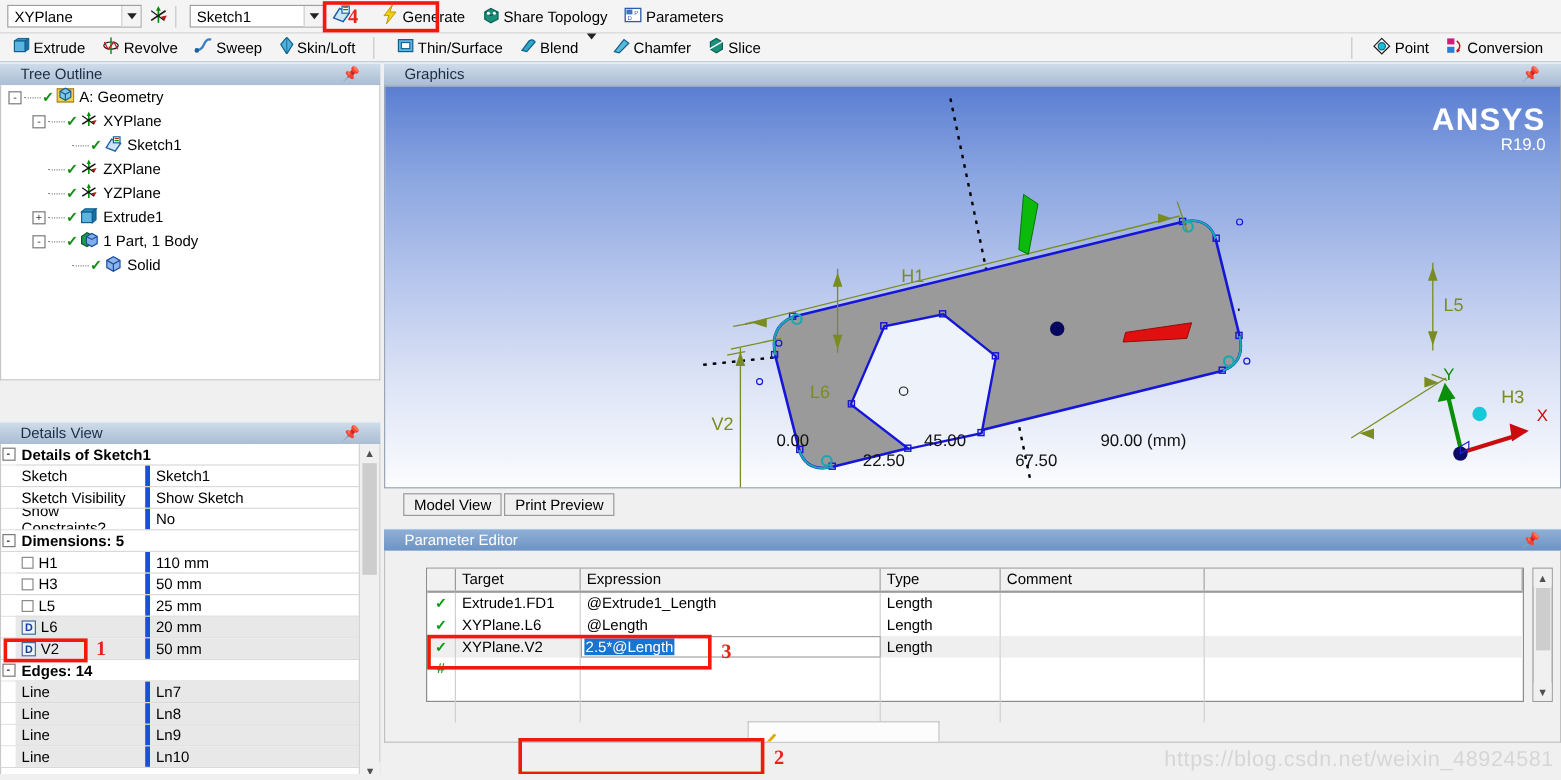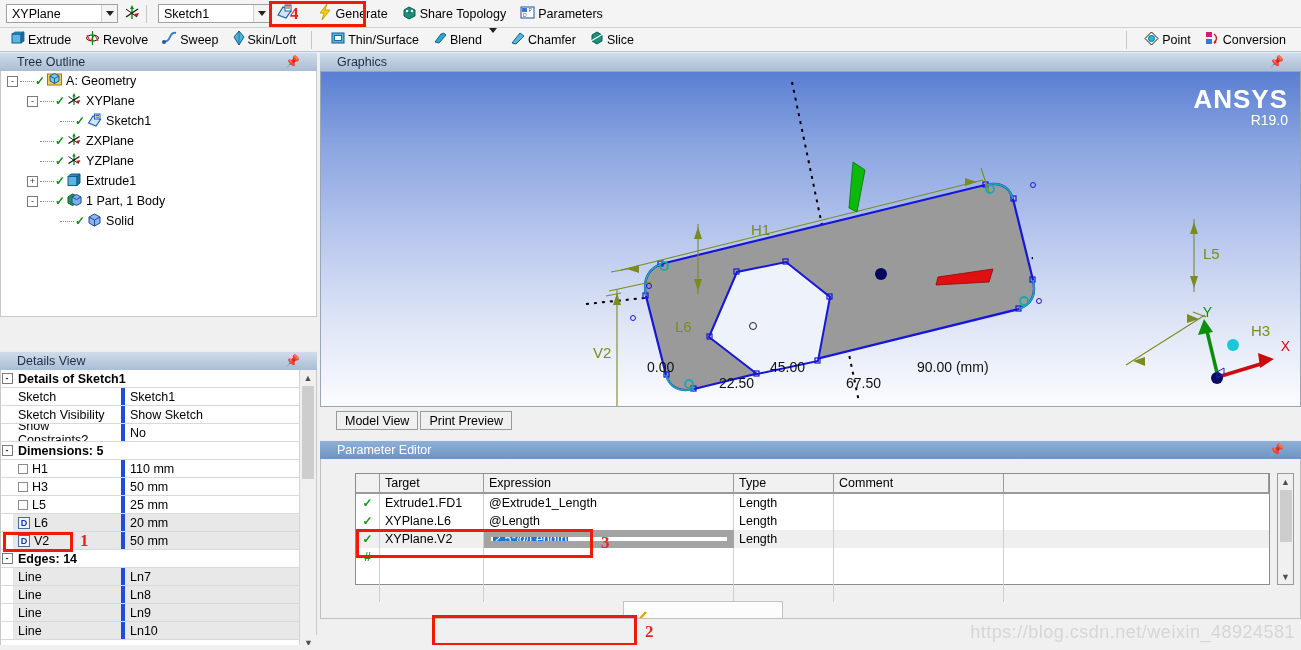--- a/index.html
+++ b/index.html
@@ -103,21 +103,21 @@
   .prow.hdr { height:20px; background:#f1f1f1; border-bottom:2px solid #9a9a9a; }
   .pc { border-right:1px solid #cfcfcf; display:flex; align-items:center; padding-left:5px; overflow:hidden; }
   .prow.hdr .pc { background:#f1f1f1; border-right:1px solid #9a9a9a; }
   .c0 { width:24px; flex:0 0 auto; padding-left:0; justify-content:center; }
   .c1 { width:104px; flex:0 0 auto; }
   .c2 { width:250px; flex:0 0 auto; }
   .c3 { width:100px; flex:0 0 auto; }
   .c4 { width:170px; flex:0 0 auto; }
   .c5 { flex:1; border-right:none; }
   .prow.sel .pc { background:#efefef; }
-  .editcell { position:relative; background:#fff !important; border:7px solid #a3a3a3;
+  .editcell { position:relative; background:#fff !important; border:1px solid #a3a3a3;
       height:18px; padding-left:2px !important; }
   .edittext { background:#1775d1; color:#fff; padding:0 1px; font-size:12.5px; }
   .gcheck { color:#0c9a12; font-size:12px; font-weight:bold; }
   .ghash  { color:#0c9a12; font-size:12px; font-weight:bold; }
   .ghost-btn { position:absolute; height:17px; border:1px solid #c2c2c2; border-bottom:none;
       background:#fcfcfc; overflow:hidden; }
 
   #pe-tabs { position:absolute; left:322px; top:620px; width:979px; height:24px;
       background:#f0f0f0; display:flex; align-items:flex-start; padding-top:1px; }
   .ptab { height:20px; padding:0 7px; font-size:12.5px; display:flex; align-items:center;

